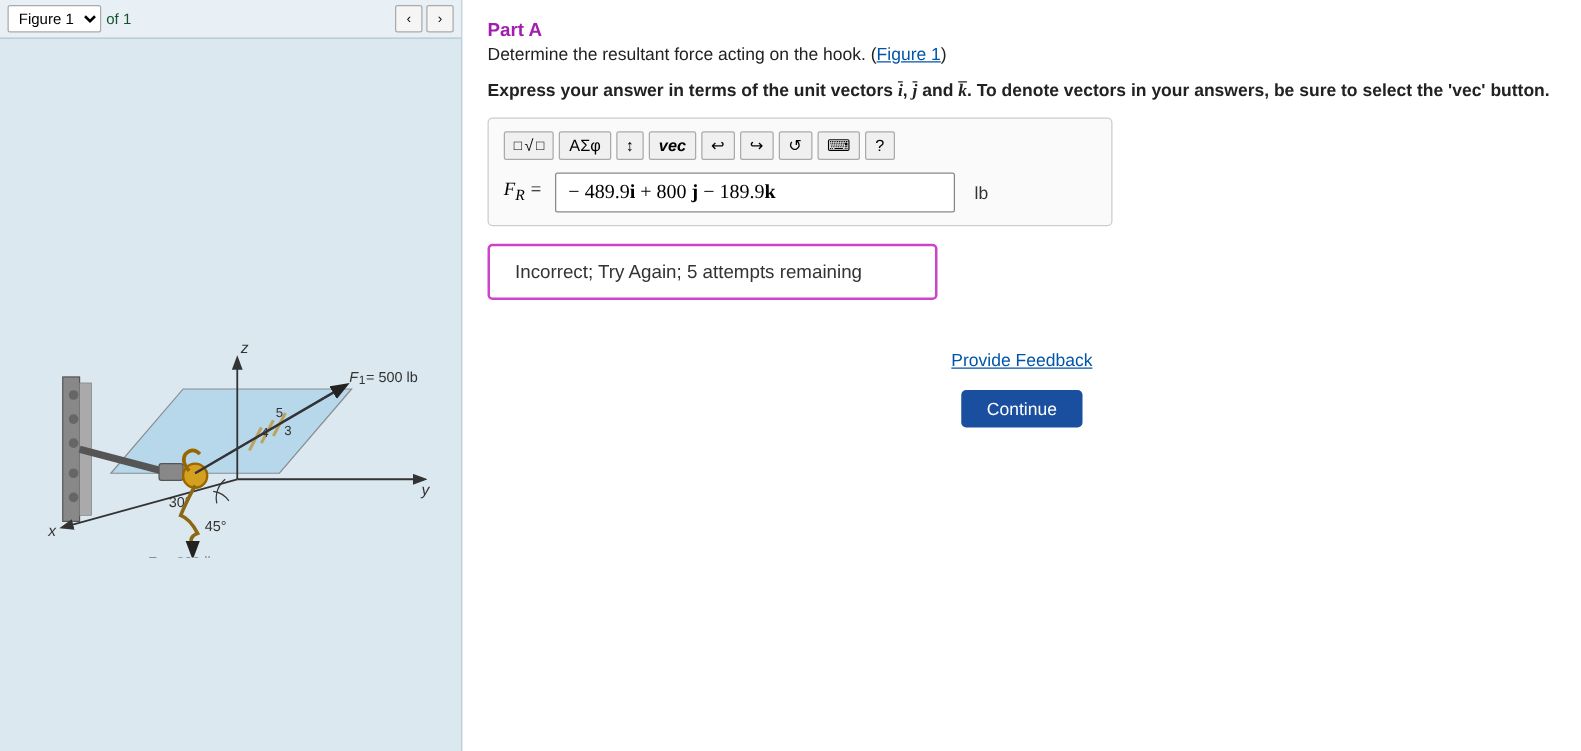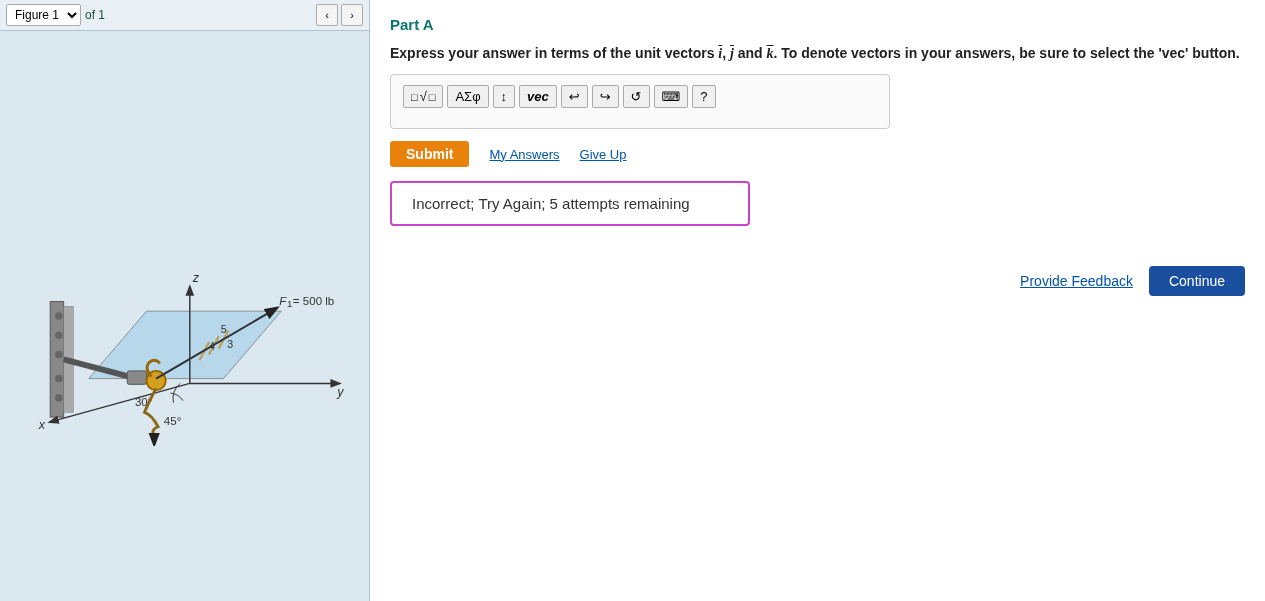--- a/index.html
+++ b/index.html
@@ -76,22 +76,21 @@
     .right-panel {
       flex: 1;
       background: white;
       padding: 16px 20px;
       overflow-y: auto;
     }
 
     .part-label {
       font-size: 15px;
       font-weight: bold;
-      color: #0f766e;
-      margin-bottom: 10px;
+      color: #a21caf;
     }
 
     .question-text {
       font-size: 14px;
       color: #222;
       margin-bottom: 8px;
       line-height: 1.5;
     }
 
     .figure-link {
@@ -206,20 +205,21 @@
       background: white;
     }
 
     
     .bottom-row {
       display: flex;
       justify-content: flex-end;
       align-items: center;
       margin-top: 40px;
       gap: 16px;
+      flex-direction: column;
     }
 
     .provide-feedback-link {
       color: #0055aa;
       text-decoration: underline;
       cursor: pointer;
       font-size: 14px;
       background: none;
       border: none;
     }
@@ -324,20 +324,23 @@
       <text x="90" y="278" font-size="12" font-style="italic" fill="#333">F</text>
       <text x="98" y="280" font-size="10" fill="#333">2</text>
       <text x="104" y="278" font-size="12" fill="#333"> = 800 lb</text>
     </svg>
   </div>
 </div>
 
 <div class="right-panel">
   <div class="part-label">Part A</div>
 
+  <div class="question-text">
+    Determine the resultant force acting on the hook. (<a class="figure-link">Figure 1</a>)
+  </div>
   <div class="question-text bold-instruction">
     Express your answer in terms of the unit vectors <span style="font-family:'Times New Roman',serif; font-style:italic; text-decoration:overline;">i</span>, <span style="font-family:'Times New Roman',serif; font-style:italic; text-decoration:overline;">j</span> and <span style="font-family:'Times New Roman',serif; font-style:italic; text-decoration:overline;">k</span>. To denote vectors in your answers, be sure to select the 'vec' button.
   </div>
 
   <div class="eq-editor">
 
     <div class="eq-toolbar">
       <button class="eq-btn">
         <span style="font-size:11px;">□</span>
           <span style="font-size:13px;">√</span>
@@ -346,27 +349,29 @@
       <button class="eq-btn">ΑΣφ</button>
       <button class="eq-btn">↕</button>
       <button class="eq-btn vec-btn">vec</button>
       <button class="eq-btn">↩</button>
       <button class="eq-btn">↪</button>
       <button class="eq-btn">↺</button>
       <button class="eq-btn">⌨</button>
       <button class="eq-btn">?</button>
     </div>
 
-  </div>
-
-  <div class="submit-row">
-    <button class="submit-btn">Submit</button>
-    <button class="text-link">My Answers</button>
-    <button class="text-link">Give Up</button>
-  </div>
+    <div class="eq-input-row">
+      <span class="eq-label math-sym">
+        <i>F</i><sub><i>R</i></sub> =
+      </span>
+      <div class="eq-input-box">− 489.9<b>i</b> + 800 <b>j</b> − 189.9<b>k</b></div>
+      <span class="eq-unit">lb</span>
+    </div>
+  </div>
+
 
   <div class="feedback-box">
     <span>Incorrect; Try Again; 5 attempts remaining</span>
   </div>
 
   <div class="bottom-row">
     <button class="provide-feedback-link">Provide Feedback</button>
     <button class="continue-btn">Continue</button>
   </div>
 </div>

